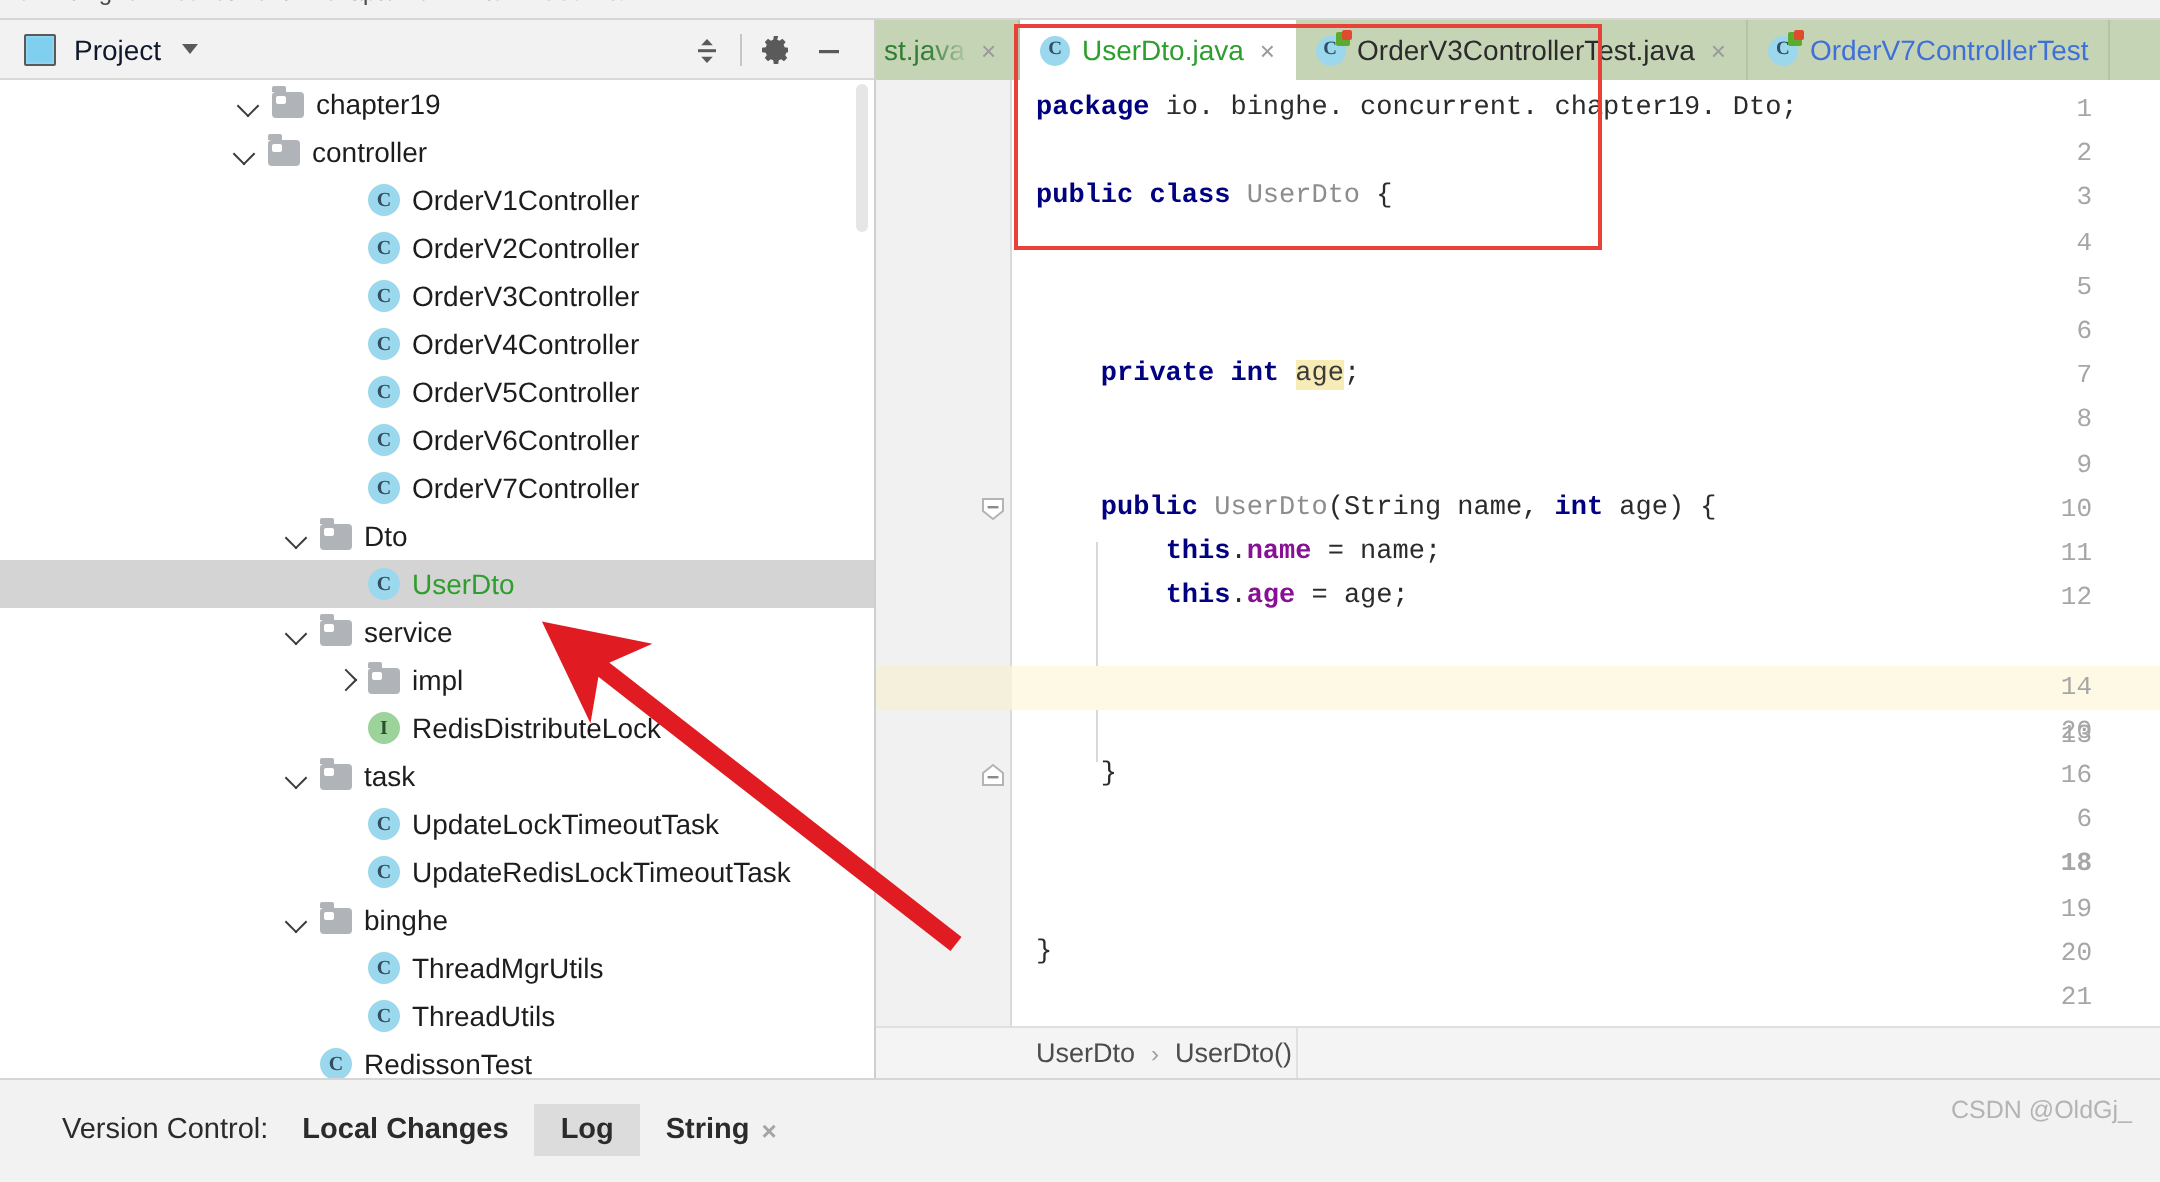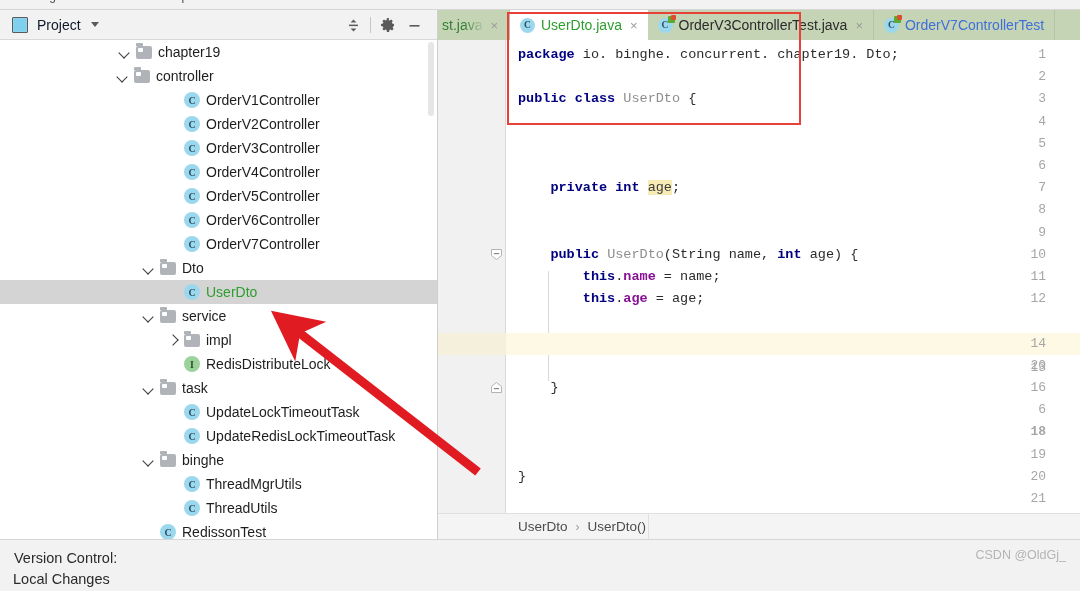--- a/index.html
+++ b/index.html
@@ -197,27 +197,28 @@
   }
   .ed-crumb .sep { color: #a0a0a0; padding: 0 8px; font-size: 12px; }
   .crumb-div { position: absolute; left: 210px; top: 0; bottom: 0; width: 1px; background: #e0e0e0; }
 
   
   .bottombar {
     position: absolute; left: 0; bottom: 0; width: 1080px; height: 52px;
     background: #f2f2f2; border-top: 1px solid #d6d6d6;
   }
   .vcs-row {
-    position: absolute; left: 0; top: 10px; height: 30px;
-    display: flex; align-items: flex-start; font-size: 14.5px; color: #2b2b2b; flex-direction: column;
+    position: absolute; left: 17px; top: 10px; height: 30px;
+    display: flex; align-items: center; font-size: 14.5px; color: #2b2b2b;
   }
   .vcs-label { padding-left: 14px; padding-right: 4px; color: #2b2b2b; }
   .vcs-tab {
     padding: 5px 13px; display: flex; align-items: center; gap: 6px; cursor: pointer;
     color: #2b2b2b;
+    font-weight: bold;
   }
   .vcs-tab.active { background: #dcdcdc; }
   .vcs-tab .x { color: #a5a5a5; font-size: 13px; }
   .watermark {
     position: absolute; right: 14px; top: 8px;
     font-size: 12.5px; color: #b4b4b4; font-family: "Liberation Sans", sans-serif;
   }
 
   
   .arrow-svg { position: absolute; left: 0; top: 0; width: 1080px; height: 591px; pointer-events: none; }

